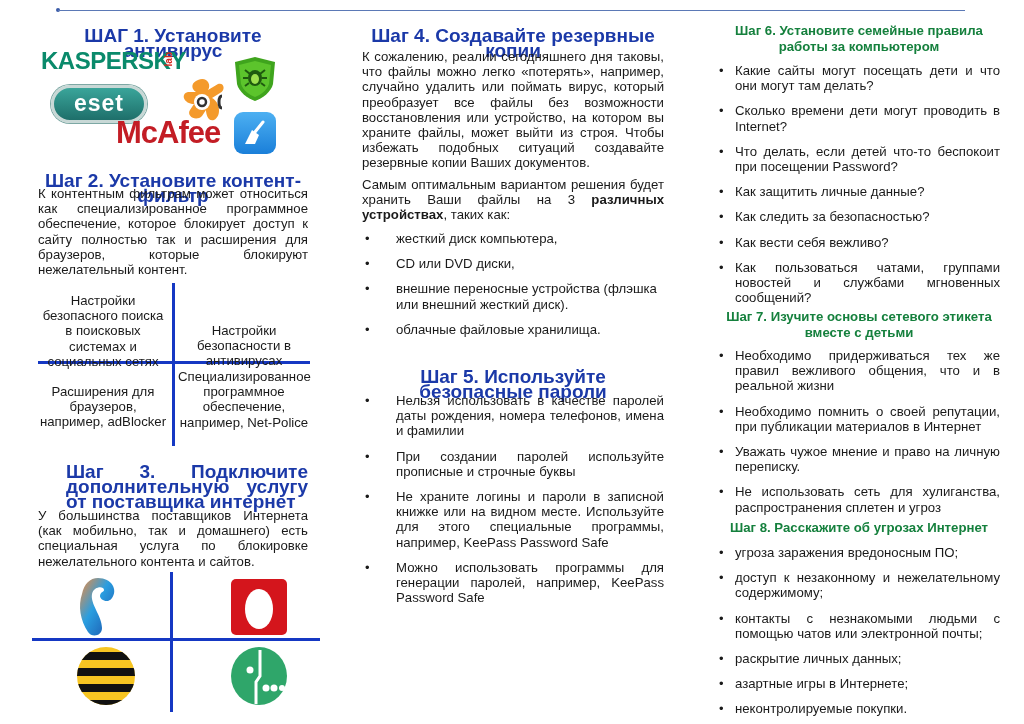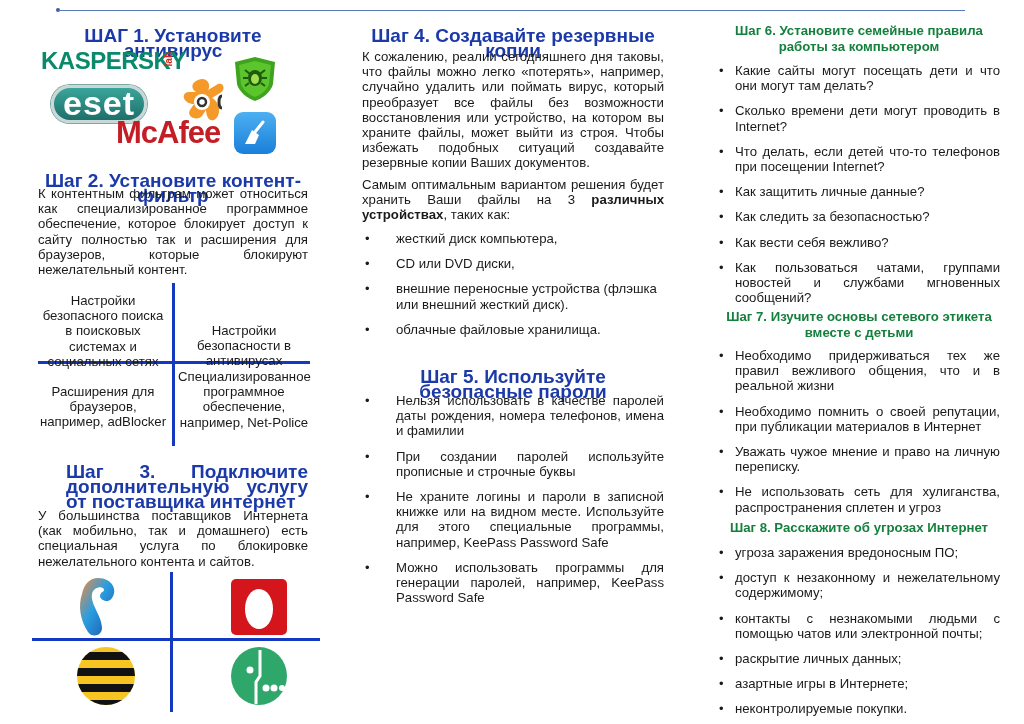--- a/index.html
+++ b/index.html
@@ -16,21 +16,21 @@
 
   .h-blue { color: #1b39a8; font-weight: bold; text-align: center; font-size: 19px; }
   .h-gold { color: #15803d; font-weight: bold; text-align: center; font-size: 13.2px; line-height: 15.5px; }
 
   .just { text-align: justify; }
 
   
   .logos { position: absolute; top: 48px; left: 0; width: 270px; height: 112px; }
   .kasp { position: absolute; left: 3px; top: 5px; color: #0a8a6b; font-weight: bold; font-size: 24px; letter-spacing: -0.5px; font-family: "Liberation Sans", sans-serif; }
   .kasp-lab { position: absolute; left: 123px; top: 4px; color: #d4261e; font-size: 10px; font-weight: bold; writing-mode: vertical-rl; transform: rotate(180deg); }
-  .eset { position: absolute; left: 13px; top: 37px; width: 96px; height: 38px; border-radius: 19px; background: linear-gradient(#3aa59a, #1e6f6a); border: 3px solid #c8d8d6; box-shadow: 0 0 0 1px #7da8a4; display: flex; align-items: center; justify-content: center; color: #fff; font-weight: bold; font-size: 34px; letter-spacing: 1px; }
+  .eset { position: absolute; left: 13px; top: 37px; width: 96px; height: 38px; border-radius: 19px; background: linear-gradient(#3aa59a, #1e6f6a); border: 3px solid #c8d8d6; box-shadow: 0 0 0 1px #7da8a4; display: flex; align-items: center; justify-content: center; color: #fff; font-weight: bold; font-size: 23px; letter-spacing: 1px; }
   .avast { position: absolute; left: 140px; top: 28px; width: 52px; height: 50px; }
   .drweb { position: absolute; left: 195px; top: 8px; width: 44px; height: 46px; }
   .mcafee { position: absolute; left: 78px; top: 77px; color: #c31d25; font-weight: bold; font-size: 31px; letter-spacing: -1px; }
   .cleaner { position: absolute; left: 196px; top: 64px; width: 42px; height: 42px; border-radius: 9px; background: linear-gradient(#4db0f2, #1a7fd9); display:flex; align-items:center; justify-content:center; }
 
   
   .grid { position: absolute; left: 0; top: 283px; width: 272px; height: 163px; }
   .grid .vline { position: absolute; left: 134px; top: 0; width: 3px; height: 163px; background: #1538c3; }
   .grid .hline { position: absolute; left: 0; top: 78px; width: 272px; height: 3px; background: #1538c3; }
   .cell { position: absolute; text-align: center; font-size: 13.2px; line-height: 15.2px; }
@@ -168,21 +168,21 @@
     <li>Не храните логины и пароли в записной книжке или на видном месте. Используйте для этого специальные программы, например, KeePass Password Safe</li>
     <li>Можно использовать программы для генерации паролей, например, KeePass Password Safe</li>
   </ul>
 </div>
 
 <div class="col col3">
   <div class="h-gold" style="position:absolute; top:23px; left:0; width:282px;">Шаг 6. Установите семейные правила работы за компьютером</div>
   <ul class="bul just" style="position:absolute; top:63px; left:0; width:282px;">
     <li>Какие сайты могут посещать дети и что они могут там делать?</li>
     <li>Сколько времени дети могут проводить в Internet?</li>
-    <li>Что делать, если детей что-то телефонов при посещении Internet?</li>
+    <li>Что делать, если детей что-то беспокоит при посещении Password?</li>
     <li>Как защитить личные данные?</li>
     <li>Как следить за безопасностью?</li>
     <li>Как вести себя вежливо?</li>
     <li>Как пользоваться чатами, группами новостей и службами мгновенных сообщений?</li>
   </ul>
 
   <div class="h-gold" style="position:absolute; top:309px; left:0; width:282px;">Шаг 7. Изучите основы сетевого этикета вместе с детьми</div>
   <ul class="bul just" style="position:absolute; top:348px; left:0; width:282px;">
     <li>Необходимо придерживаться тех же правил вежливого общения, что и в реальной жизни</li>
     <li>Необходимо помнить о своей репутации, при публикации материалов в Интернет</li>

